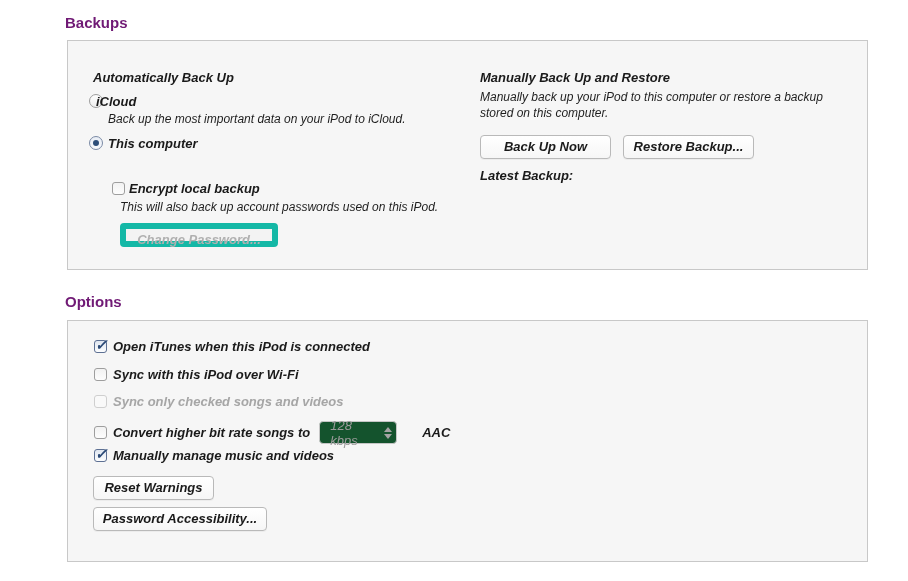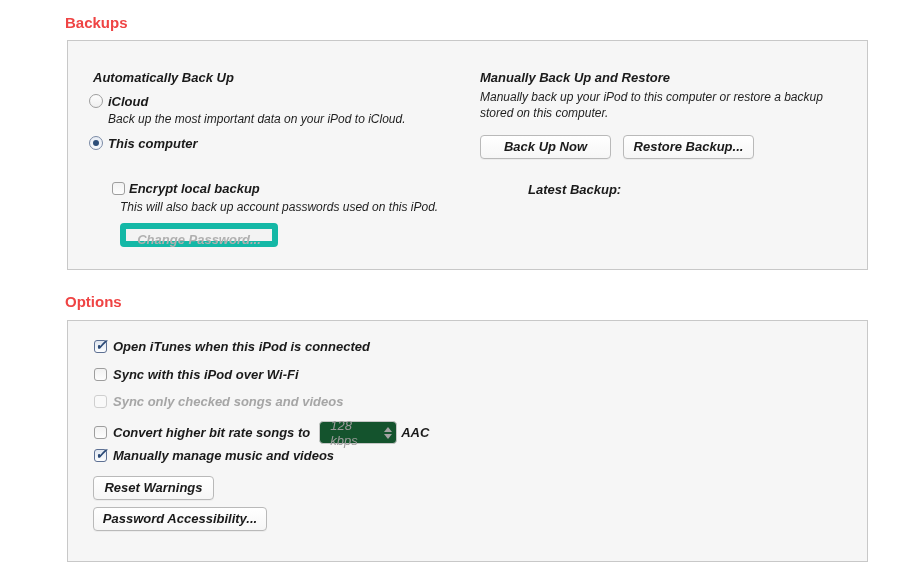--- a/index.html
+++ b/index.html
@@ -1,20 +1,20 @@
 <!DOCTYPE html>
 <html><head>
 <meta charset="utf-8">
 <style>
   * { margin:0; padding:0; box-sizing:border-box; }
   html,body { width:908px; height:581px; background:#ffffff; overflow:hidden;
     font-family:"Liberation Sans", sans-serif; -webkit-font-smoothing:antialiased; }
   .page { position:relative; width:908px; height:581px; }
 
-  .section-heading { position:absolute; font-size:15px; font-weight:bold; color:#ef4444; }
+  .section-heading { position:absolute; font-size:15px; font-weight:bold; color:#701a75; }
 
   .panel { position:absolute; left:67px; width:801px; background:#f6f6f6;
     border:1px solid #c8c8c8;font-style:italic; }
   .panel-backups { top:40px; height:230px; }
   .panel-options { top:320px; height:242px; }
 
   .group-title { position:absolute; font-size:13px; font-weight:bold; color:#1a1a1a; }
   .desc { position:absolute; font-size:12px; color:#1e1e1e; line-height:16px; }
   .bold-label { font-size:13px; font-weight:bold; color:#1a1a1a; }
 
@@ -51,55 +51,55 @@
   .dropdown { display:inline-flex; align-items:center; margin-left:9px;
     width:78px; height:23px; border:1px solid #c6c6c6; border-radius:4px;
     background:#14532d; padding:0 4px 0 10px; }
   .dropdown .dd-value { flex:1; font-size:13px; color:#9b9b9b; }
   .stepper { display:inline-flex; flex-direction:column; align-items:center; gap:2px;
     margin-left:2px; }
   .tri-up { width:0; height:0; border-left:4px solid transparent;
     border-right:4px solid transparent; border-bottom:5px solid #a3a3a3; }
   .tri-down { width:0; height:0; border-left:4px solid transparent;
     border-right:4px solid transparent; border-top:5px solid #a3a3a3; }
-  .aac { font-size:13px; font-weight:bold; color:#1a1a1a; margin-left:4px; }
+  .aac { font-size:13px; font-weight:bold; color:#1a1a1a; margin-left:25px; }
 </style>
 </head>
 <body>
 
 <div class="page">
 
   <div class="section-heading" style="left:65px; top:14px;">Backups</div>
 
   <div class="panel panel-backups">
 
     <div class="group-title" style="left:25px; top:29px;">Automatically Back Up</div>
 
     <span class="radio" style="left:21px; top:53px;"></span>
-    <div class="bold-label" style="position:absolute; left:40px; top:53px;">iCloud</div>
+    <div class="bold-label" style="position:absolute; left:28px; top:53px;">iCloud</div>
     <div class="desc" style="left:40px; top:70px;">Back up the most important data on your iPod to iCloud.</div>
 
     <span class="radio selected" style="left:21px; top:95px;"></span>
     <div class="bold-label" style="position:absolute; left:40px; top:95px;">This computer</div>
 
     <span class="checkbox" style="position:absolute; left:44px; top:141px;">
       
     </span>
     <div class="bold-label" style="position:absolute; left:61px; top:140px;">Encrypt local backup</div>
     <div class="desc" style="left:52px; top:158px;">This will also back up account passwords used on this iPod.</div>
 
     <div class="btn disabled" style="left:52px; top:182px; width:158px;">Change Password...</div>
 
     <div class="group-title" style="left:412px; top:29px;">Manually Back Up and Restore</div>
     <div class="desc" style="left:412px; top:48px; width:358px;">Manually back up your iPod to this computer or restore a backup stored on this computer.</div>
 
     <div class="btn" style="left:412px; top:94px; width:131px;">Back Up Now</div>
     <div class="btn" style="left:555px; top:94px; width:131px;">Restore Backup...</div>
 
-    <div class="group-title" style="left:412px; top:141px;margin-left:48px;">Latest Backup:</div>
+    <div class="group-title" style="left:412px; top:127px;">Latest Backup:</div>
   </div>
 
   <div class="section-heading" style="left:65px; top:293px;">Options</div>
 
   <div class="panel panel-options">
 
     <div class="opt-row" style="top:18px;">
       <span class="checkbox checked">
         <span class="check">✓</span>
       </span>

